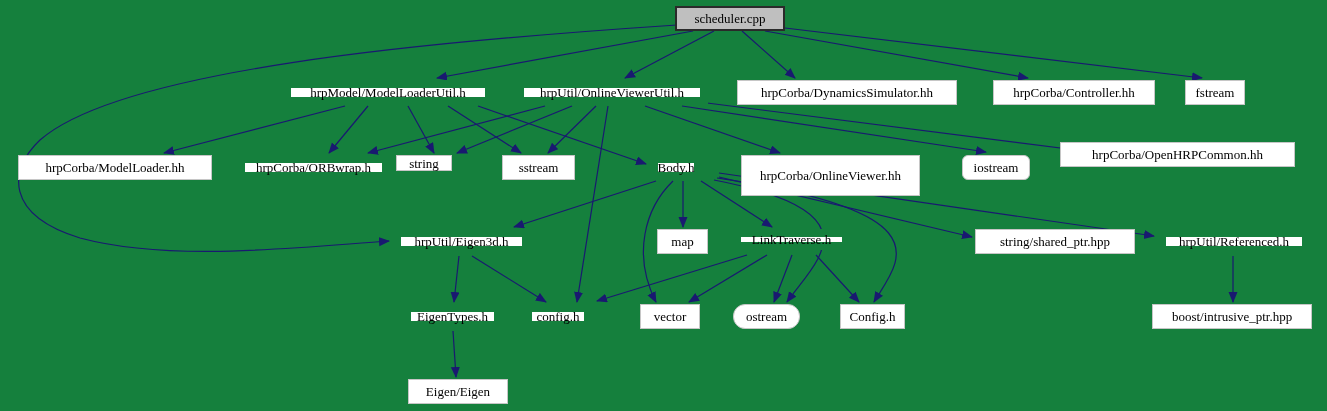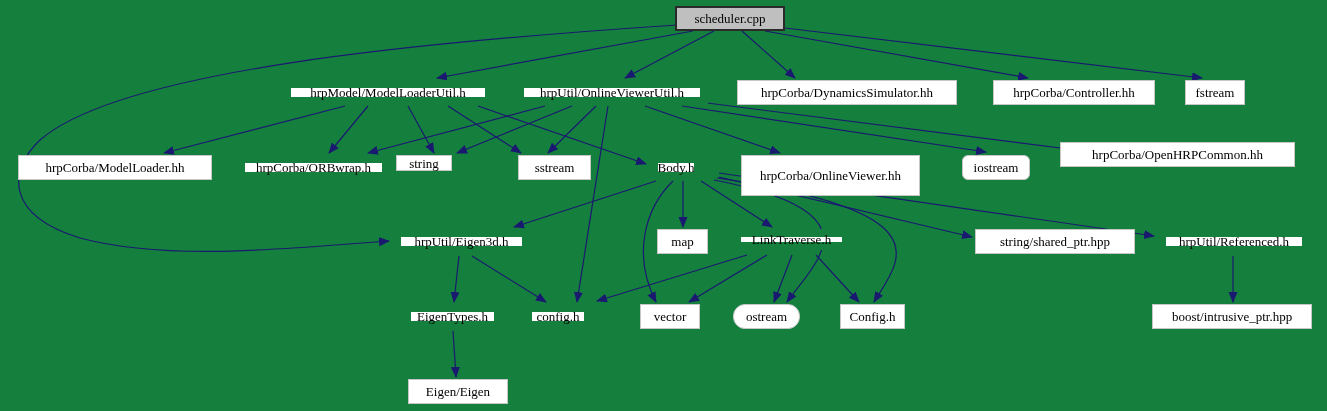--- a/index.html
+++ b/index.html
@@ -64,21 +64,21 @@
   <div id="nodes">
       <div class="node main" style="left: 675px; top: 6px; width: 110px; height: 25px;">scheduler.cpp</div>
       <div class="node doc" style="left: 283px; top: 80px; width: 210px; height: 25px;">hrpModel/ModelLoaderUtil.h</div>
       <div class="node doc" style="left: 516px; top: 80px; width: 192px; height: 25px;">hrpUtil/OnlineViewerUtil.h</div>
       <div class="node ext" style="left: 737px; top: 80px; width: 220px; height: 25px;">hrpCorba/DynamicsSimulator.hh</div>
       <div class="node ext" style="left: 993px; top: 80px; width: 162px; height: 25px;">hrpCorba/Controller.hh</div>
       <div class="node ext" style="left: 1185px; top: 80px; width: 60px; height: 25px;">fstream</div>
       <div class="node ext" style="left: 18px; top: 155px; width: 194px; height: 25px;">hrpCorba/ModelLoader.hh</div>
       <div class="node doc" style="left: 237px; top: 155px; width: 153px; height: 25px;">hrpCorba/ORBwrap.h</div>
       <div class="node ext" style="left: 396px; top: 155px; width: 56px; height: 16px;">string</div>
-      <div class="node ext" style="left: 502px; top: 155px; width: 73px; height: 25px; margin-left: 16px;">sstream</div>
+      <div class="node ext" style="left: 502px; top: 155px; width: 73px; height: 25px;">sstream</div>
       <div class="node doc" style="left: 650px; top: 155px; width: 52px; height: 25px;">Body.h</div>
       <div class="node ext" style="left: 741px; top: 155px; width: 179px; height: 41px;">hrpCorba/OnlineViewer.hh</div>
       <div class="node ext" style="left: 962px; top: 155px; width: 68px; height: 25px; border-radius: 6px;">iostream</div>
       <div class="node ext" style="left: 1060px; top: 142px; width: 235px; height: 25px;">hrpCorba/OpenHRPCommon.hh</div>
       <div class="node doc" style="left: 393px; top: 229px; width: 137px; height: 25px;">hrpUtil/Eigen3d.h</div>
       <div class="node ext" style="left: 657px; top: 229px; width: 51px; height: 25px;">map</div>
       <div class="node doc" style="left: 733px; top: 229px; width: 117px; height: 21px;">LinkTraverse.h</div>
       <div class="node ext" style="left: 975px; top: 229px; width: 160px; height: 25px;">string/shared_ptr.hpp</div>
       <div class="node doc" style="left: 1158px; top: 229px; width: 152px; height: 25px;">hrpUtil/Referenced.h</div>
       <div class="node doc" style="left: 403px; top: 304px; width: 99px; height: 25px;">EigenTypes.h</div>

